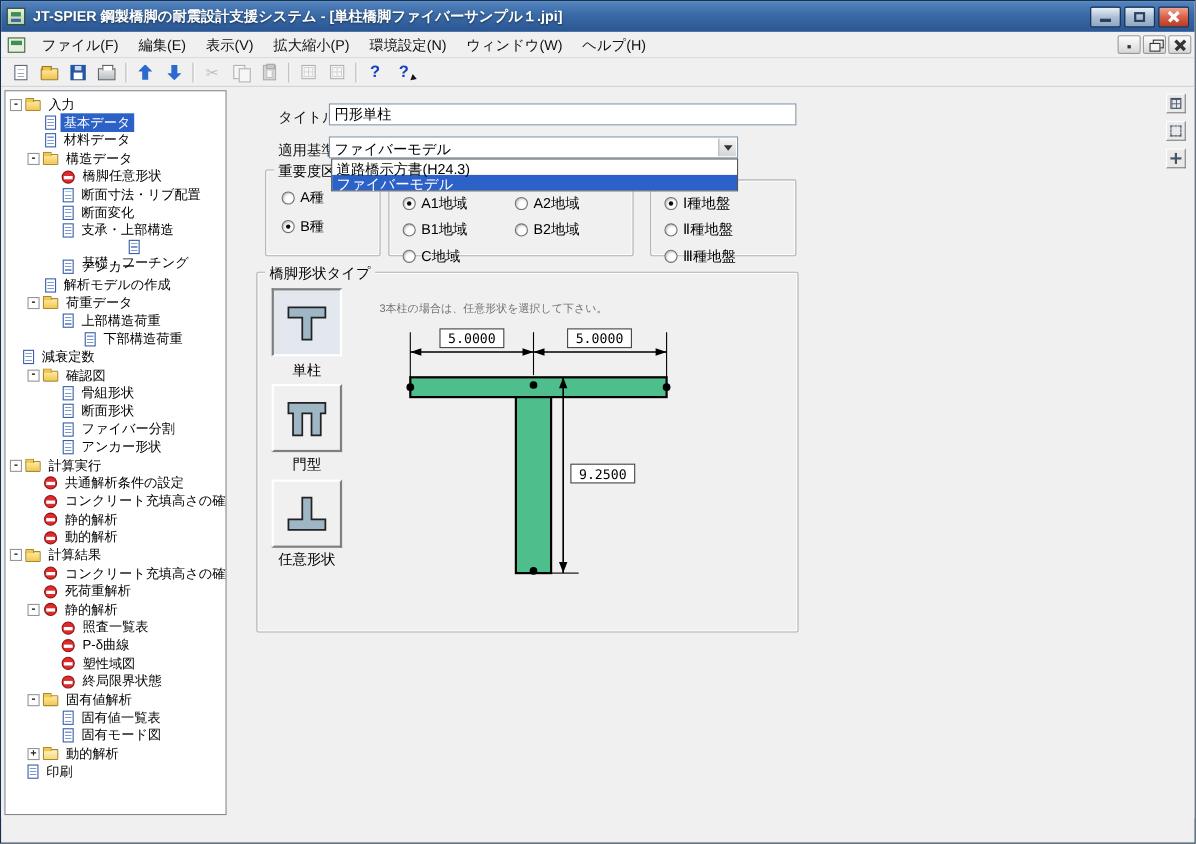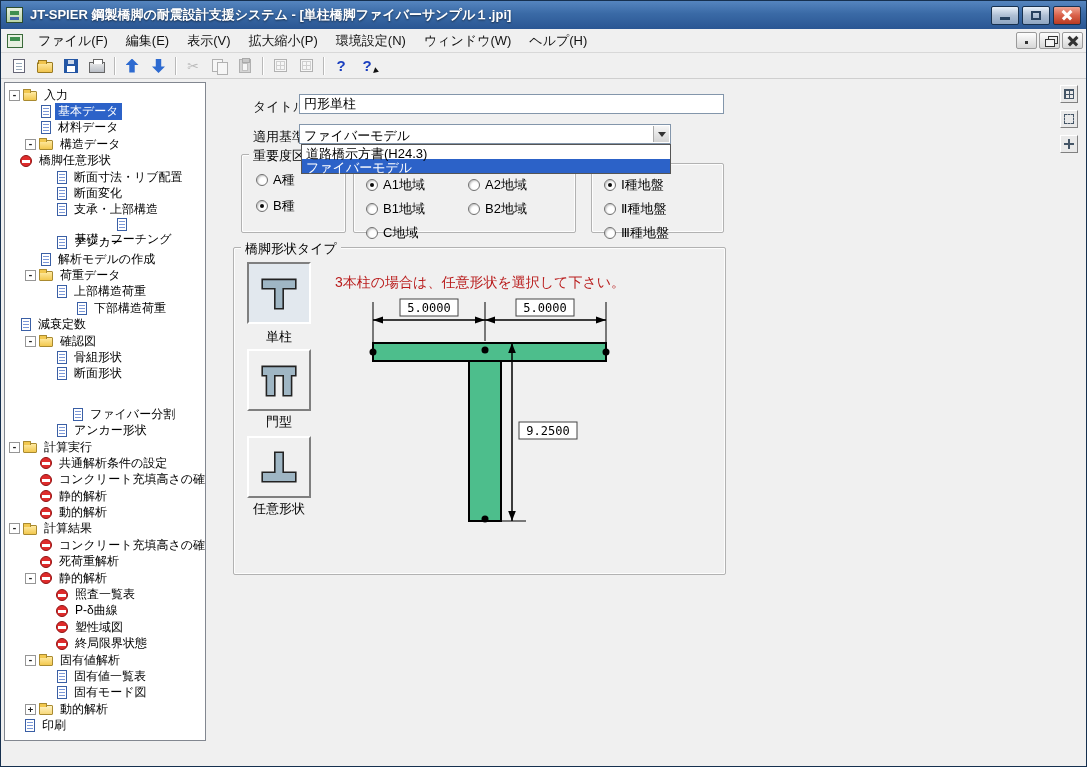--- a/index.html
+++ b/index.html
@@ -116,21 +116,21 @@
   .radio-col { display:flex; flex-direction:column; }
   .radio { display:flex; align-items:center; gap:5px; white-space:nowrap; }
   .rb { width:12px; height:12px; flex:none; border-radius:50%; background:#fff; border:1px solid #6f6f6f;
     box-shadow:inset 1px 1px 2px rgba(0,0,0,.25); position:relative; }
   .rb.checked::after { content:""; position:absolute; left:3px; top:3px; width:4px; height:4px; border-radius:50%; background:#0a0a0a; }
 
   .shape-btn { position:absolute; width:64px; height:62px; background:#f0f0f0;
     border:2px solid; border-color:#fff #7f7f7f #7f7f7f #fff; display:flex; align-items:center; justify-content:center; }
   .shape-btn.selected { border-color:#7f7f7f #fff #fff #7f7f7f; background:#e2e8ee; }
   .shape-label { position:absolute; width:64px; text-align:center; font-size:13px; }
-  .note-text { position:absolute; color:#b91c1c; font-size:14px; white-space:nowrap; }
+  .note-text { position:absolute; color:#737373; font-size:10px; white-space:nowrap;margin-left:10px; }
 
   .diagram line { stroke:#000; stroke-width:1; }
   .diagram .thick { stroke-width:1.5; }
   .diagram rect.green { fill:#4dbe8c; stroke:#000; stroke-width:2; }
   .diagram polygon { fill:#000; }
   .diagram circle { fill:#000; }
   .diagram rect.dim-box { fill:#fff; stroke:#444; stroke-width:1; }
   .diagram text { font:12px "DejaVu Sans Mono",monospace; fill:#000; text-anchor:middle; }
 
   .view-btn { position:absolute; right:8px; width:18px; height:18px; background:#e9e9e9;
@@ -240,91 +240,91 @@
         <div class="tree-row" style="padding-left: 20px;">
           <span class="tspacer"></span>
           <span class="ticon doc"></span>
           <span class="tree-label">材料データ</span>
         </div>
         <div class="tree-row" style="padding-left: 20px;">
           <span class="expander">-</span>
           <span class="ticon folder"></span>
           <span class="tree-label">構造データ</span>
         </div>
+        <div class="tree-row" style="padding-left: 36px;">
+          <span class="tspacer"></span>
+          <span class="ticon red"></span>
+          <span class="tree-label">橋脚任意形状</span>
+        </div>
+        <div class="tree-row" style="padding-left: 36px;">
+          <span class="tspacer"></span>
+          <span class="ticon doc"></span>
+          <span class="tree-label">断面寸法・リブ配置</span>
+        </div>
+        <div class="tree-row" style="padding-left: 36px;">
+          <span class="tspacer"></span>
+          <span class="ticon doc"></span>
+          <span class="tree-label">断面変化</span>
+        </div>
+        <div class="tree-row" style="padding-left: 36px;">
+          <span class="tspacer"></span>
+          <span class="ticon doc"></span>
+          <span class="tree-label">支承・上部構造</span>
+        </div>
+        <div class="tree-row" style="padding-left: 36px; flex-direction: column;">
+          <span class="tspacer"></span>
+          <span class="ticon doc"></span>
+          <span class="tree-label">基礎・フーチング</span>
+        </div>
+        <div class="tree-row" style="padding-left: 36px;">
+          <span class="tspacer"></span>
+          <span class="ticon doc"></span>
+          <span class="tree-label">アンカー</span>
+        </div>
+        <div class="tree-row" style="padding-left: 20px;">
+          <span class="tspacer"></span>
+          <span class="ticon doc"></span>
+          <span class="tree-label">解析モデルの作成</span>
+        </div>
+        <div class="tree-row" style="padding-left: 20px;">
+          <span class="expander">-</span>
+          <span class="ticon folder"></span>
+          <span class="tree-label">荷重データ</span>
+        </div>
+        <div class="tree-row" style="padding-left: 36px;">
+          <span class="tspacer"></span>
+          <span class="ticon doc"></span>
+          <span class="tree-label">上部構造荷重</span>
+        </div>
+        <div class="tree-row" style="padding-left: 56px;">
+          <span class="tspacer"></span>
+          <span class="ticon doc"></span>
+          <span class="tree-label">下部構造荷重</span>
+        </div>
         <div class="tree-row" style="">
           <span class="tspacer"></span>
-          <span class="ticon red"></span>
-          <span class="tree-label">橋脚任意形状</span>
-        </div>
-        <div class="tree-row" style="padding-left: 36px;">
-          <span class="tspacer"></span>
-          <span class="ticon doc"></span>
-          <span class="tree-label">断面寸法・リブ配置</span>
-        </div>
-        <div class="tree-row" style="padding-left: 36px;">
-          <span class="tspacer"></span>
-          <span class="ticon doc"></span>
-          <span class="tree-label">断面変化</span>
-        </div>
-        <div class="tree-row" style="padding-left: 36px;">
-          <span class="tspacer"></span>
-          <span class="ticon doc"></span>
-          <span class="tree-label">支承・上部構造</span>
-        </div>
-        <div class="tree-row" style="padding-left: 36px; flex-direction: column;">
-          <span class="tspacer"></span>
-          <span class="ticon doc"></span>
-          <span class="tree-label">基礎・フーチング</span>
-        </div>
-        <div class="tree-row" style="padding-left: 36px;">
-          <span class="tspacer"></span>
-          <span class="ticon doc"></span>
-          <span class="tree-label">アンカー</span>
-        </div>
-        <div class="tree-row" style="padding-left: 20px;">
-          <span class="tspacer"></span>
-          <span class="ticon doc"></span>
-          <span class="tree-label">解析モデルの作成</span>
-        </div>
-        <div class="tree-row" style="padding-left: 20px;">
-          <span class="expander">-</span>
-          <span class="ticon folder"></span>
-          <span class="tree-label">荷重データ</span>
-        </div>
-        <div class="tree-row" style="padding-left: 36px;">
-          <span class="tspacer"></span>
-          <span class="ticon doc"></span>
-          <span class="tree-label">上部構造荷重</span>
-        </div>
-        <div class="tree-row" style="padding-left: 56px;">
-          <span class="tspacer"></span>
-          <span class="ticon doc"></span>
-          <span class="tree-label">下部構造荷重</span>
-        </div>
-        <div class="tree-row" style="">
-          <span class="tspacer"></span>
           <span class="ticon doc"></span>
           <span class="tree-label">減衰定数</span>
         </div>
         <div class="tree-row" style="padding-left: 20px;">
           <span class="expander">-</span>
           <span class="ticon folder"></span>
           <span class="tree-label">確認図</span>
         </div>
         <div class="tree-row" style="padding-left: 36px;">
           <span class="tspacer"></span>
           <span class="ticon doc"></span>
           <span class="tree-label">骨組形状</span>
         </div>
         <div class="tree-row" style="padding-left: 36px;">
           <span class="tspacer"></span>
           <span class="ticon doc"></span>
           <span class="tree-label">断面形状</span>
         </div>
-        <div class="tree-row" style="padding-left: 52px; margin-top: 24px;">
+        <div class="tree-row" style="padding-left: 36px;">
           <span class="tspacer"></span>
           <span class="ticon doc"></span>
           <span class="tree-label">ファイバー分割</span>
         </div>
         <div class="tree-row" style="padding-left: 36px;">
           <span class="tspacer"></span>
           <span class="ticon doc"></span>
           <span class="tree-label">アンカー形状</span>
         </div>
         <div class="tree-row" style="padding-left: 4px;">

